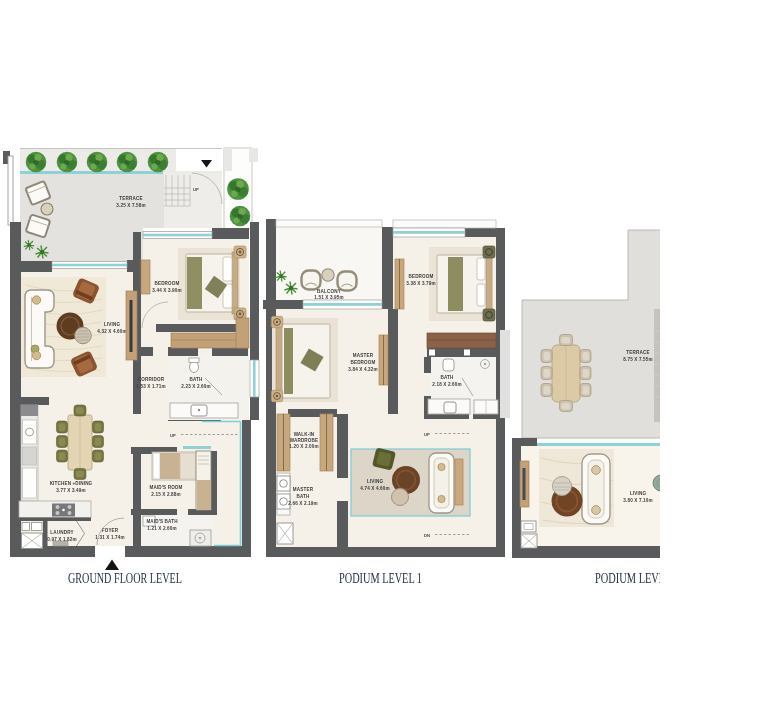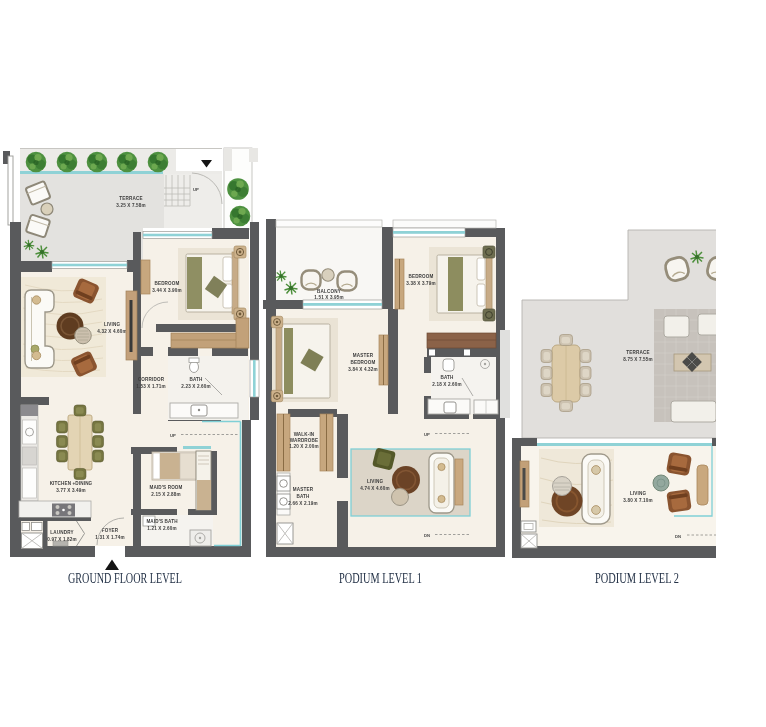--- a/index.html
+++ b/index.html
@@ -1,16 +1,16 @@
 <!DOCTYPE html>
 <html><head>
 <meta charset="utf-8">
 <style>
   html,body{margin:0;padding:0;background:#ffffff;}
-  .wrap{width:716px;height:727px;position:relative;background:#fff;overflow:hidden;}
+  .wrap{width:660px;height:727px;position:relative;background:#fff;overflow:hidden;}
   svg{display:block;}
   .lbl{font-family:"Liberation Sans",sans-serif;font-weight:bold;font-size:4.6px;fill:#3c3c3c;text-anchor:middle;letter-spacing:0.15px;}
   .lbl2{font-family:"Liberation Sans",sans-serif;font-weight:bold;font-size:4.2px;fill:#474747;text-anchor:middle;}
   .lvl{font-family:"Liberation Serif",serif;font-size:14.5px;fill:#243247;text-anchor:start;}
 </style>
 </head>
 <body>
 <div class="wrap">
 <svg width="766" height="727" viewBox="0 0 766 727">
 <defs>

